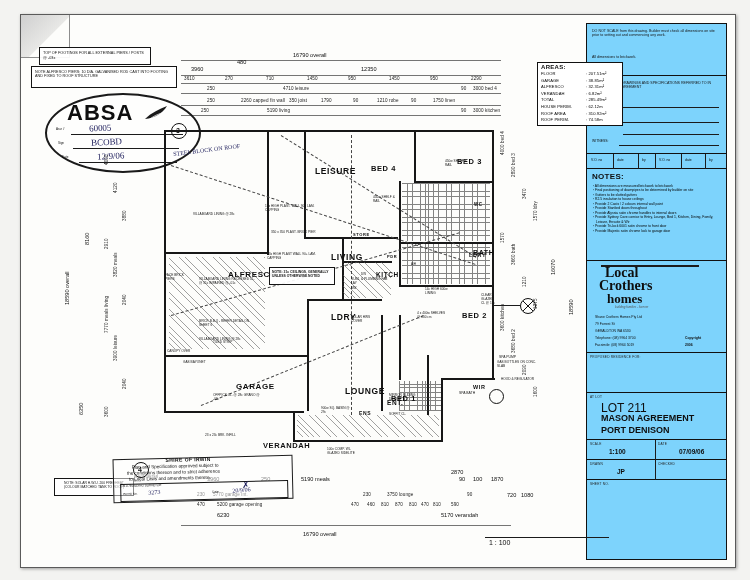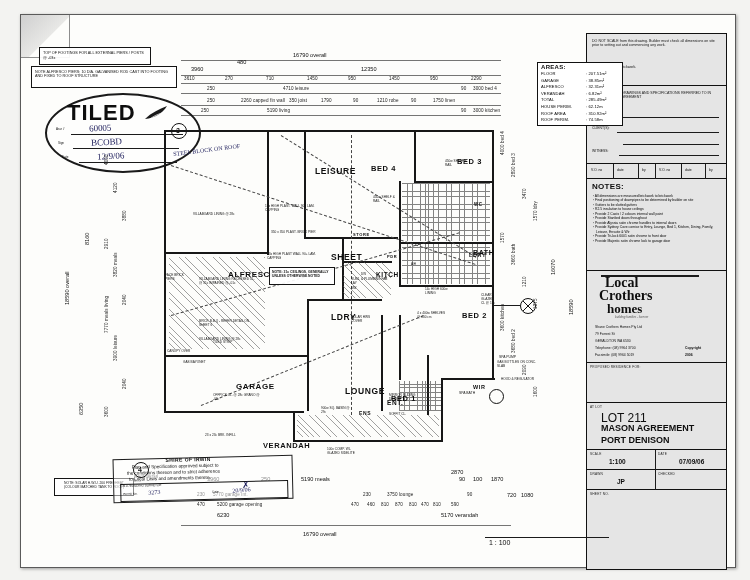--- a/index.html
+++ b/index.html
@@ -19,21 +19,21 @@
   .dim{font-size:4.6px;color:#222;letter-spacing:.1px;}
   .dimb{font-size:5.6px;color:#111;}
   .note{font-size:3.5px;line-height:1.25;color:#151515;white-space:normal;}
   .box{position:absolute;border:1px solid #141414;background:rgba(255,255,255,.93);}
   .tile{position:absolute;background-image:repeating-linear-gradient(90deg,#333 0 .5px,transparent .5px 2.6px),
         repeating-linear-gradient(0deg,#333 0 .5px,transparent .5px 2.6px);opacity:.6;}
   .diag{position:absolute;background-image:repeating-linear-gradient(45deg,#555 0 .5px,transparent .5px 4px);opacity:.55;}
   .dash{position:absolute;border-top:1px dashed #444;}
   .dashv{position:absolute;border-left:1px dashed #444;}
   
-  #tb{position:absolute;right:8px;top:18px;width:139px;height:535px;border:1px solid #111;background:#e5e5e5;}
+  #tb{position:absolute;right:8px;top:8px;width:139px;height:535px;border:1px solid #111;background:#7dd3fc;}
   .tbrow{border-bottom:1px solid #111;position:relative;box-sizing:border-box;}
   .tblbl{font-size:3.2px;letter-spacing:.2px;color:#222;position:absolute;left:3px;top:2px;}
   .notes-h{font-size:8px;font-weight:bold;letter-spacing:.3px;}
   .bullet{font-size:3.4px;line-height:1.32;padding-left:4px;text-indent:-3.2px;}
   .logo-s{font-family:"Liberation Serif",serif;font-weight:bold;}
   
   #areas{position:absolute;left:516px;top:47px;width:84px;height:62px;border:1px solid #111;background:#fff;}
   .arow{position:absolute;font-size:4.1px;letter-spacing:.1px;}
   
   #absa{position:absolute;left:24px;top:78px;width:152px;height:76px;border:2px solid #1a1a1a;border-radius:50%;
@@ -140,21 +140,21 @@
   </div>
 
   <div class="box" style="left:18px;top:32px;width:110px;height:16px;">
     <div class="tx note" style="left:3px;top:3px;width:104px;font-size:3.8px">TOP OF FOOTINGS FOR ALL EXTERNAL PIERS / POSTS @ -03x</div>
   </div>
   <div class="box" style="left:10px;top:51px;width:144px;height:20px;">
     <div class="tx note" style="left:3px;top:2.5px;width:139px;font-size:3.8px">NOTE ALFRESCO PIERS; 10 DIA. GALVANISED ROD CAST INTO FOOTING AND FIXED TO ROOF STRUCTURE</div>
   </div>
 
   <div id="absa">
-    <div class="tx" style="left:20px;top:7px;font-size:22px;font-weight:bold;letter-spacing:1px">TILED</div>
+    <div class="tx" style="left:20px;top:7px;font-size:22px;font-weight:bold;letter-spacing:1px">ABSA</div>
     <svg width="26" height="18" style="position:absolute;left:96px;top:8px">
       <path d="M2 16 C8 10,16 6,24 3 C20 10,12 15,2 16Z" fill="#1a1a1a"></path>
       <path d="M6 17 C10 13,15 11,22 9" stroke="#fff" stroke-width=".7" fill="none"></path>
     </svg>
     <div class="tx xs" style="left:9px;top:33px">Assr #</div>
     <div class="ln h" style="left:24px;top:39px;width:112px"></div>
     <div class="tx hand" style="left:42px;top:29px;font-size:9px">60005</div>
     <div class="tx xs" style="left:11px;top:47px">Sign</div>
     <div class="ln h" style="left:26px;top:53px;width:106px"></div>
     <div class="tx hand" style="left:44px;top:43px;font-size:9px">BCOBD</div>
@@ -229,21 +229,21 @@
     <div class="diag" style="left:276px;top:400px;width:142px;height:22px;"></div>
 
     <div class="dash" style="left:150px;top:150px;width:320px;transform:rotate(18deg);transform-origin:left center;"></div>
     <div class="dash" style="left:150px;top:300px;width:300px;transform:rotate(-16deg);transform-origin:left center;"></div>
     <div class="dashv" style="left:330px;top:120px;height:280px;"></div>
     <div class="dash" style="left:260px;top:120px;width:230px;transform:rotate(32deg);transform-origin:left center;"></div>
     <div class="dash" style="left:180px;top:390px;width:240px;transform:rotate(-22deg);transform-origin:left center;"></div>
 
     <div id="room-labels">
           <div class="tx room" style="left: 262px; top: 152px; font-size: 8.5px;">LEISURE</div>
-          <div class="tx room" style="left: 278px; top: 238px; font-size: 8.5px;">SHEET</div>
+          <div class="tx room" style="left: 278px; top: 238px; font-size: 8.5px;">LIVING</div>
           <div class="tx room" style="left: 175px; top: 256px; font-size: 8px;">ALFRESCO</div>
           <div class="tx room" style="left: 278px; top: 298px; font-size: 8.5px;">LDRY</div>
           <div class="tx room" style="left: 323px; top: 257px; font-size: 6.5px;">KITCH</div>
           <div class="tx room" style="left: 183px; top: 368px; font-size: 8px;">GARAGE</div>
           <div class="tx room" style="left: 292px; top: 372px; font-size: 8.5px;">LOUNGE</div>
           <div class="tx room" style="left: 334px; top: 385px; font-size: 6.5px;">ENT.</div>
           <div class="tx room" style="left: 210px; top: 427px; font-size: 7.5px;">VERANDAH</div>
           <div class="tx room" style="left: 318px; top: 150px; font-size: 7.5px;">BED 4</div>
           <div class="tx room" style="left: 404px; top: 143px; font-size: 7.5px;">BED 3</div>
           <div class="tx room" style="left: 409px; top: 297px; font-size: 7.5px;">BED 2</div>

